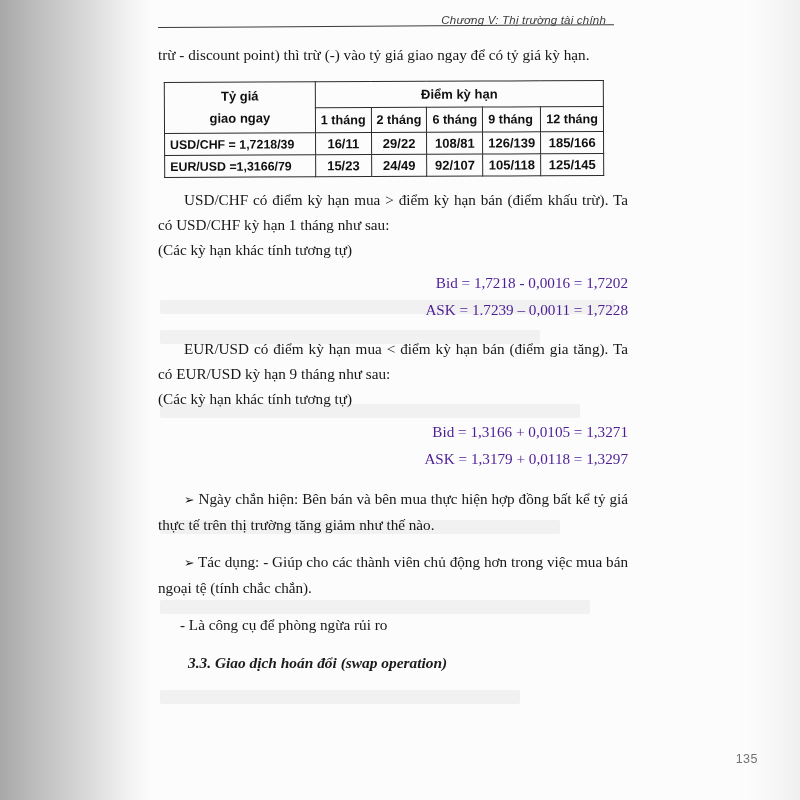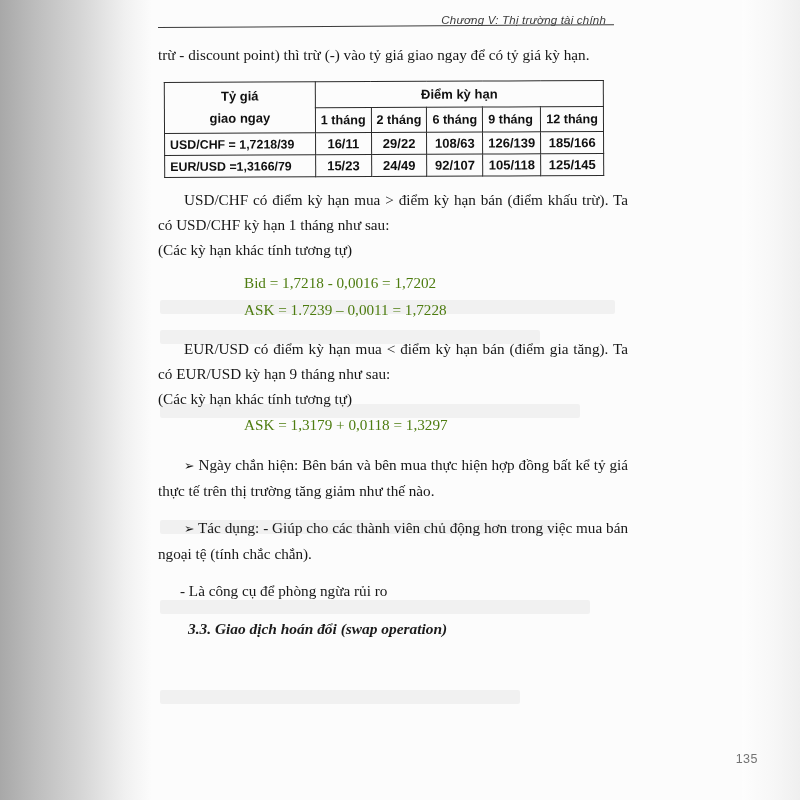--- a/index.html
+++ b/index.html
@@ -70,22 +70,23 @@
     text-align: justify;
     color: #171717;
   }
   p.ind { text-indent: 26px; }
   .blk { margin-top: 9px; }
   .eq {
     margin: 0;
     padding-left: 86px;
     font-size: 15.2px;
     line-height: 27px;
-    color: #4d7c0f;
+    color: #4c1d95;
     white-space: nowrap;
+    text-align: right;
   }
   .sub-head {
     margin: 16px;
     font-size: 15.4px;
     line-height: 26px;
     font-weight: bold;
     font-style: italic;
     text-indent: 14px;
   }
   .bullet { font-family: "DejaVu Sans", sans-serif; font-size: 12.5px; }
@@ -194,21 +195,21 @@
         <th class="mon">1 tháng</th>
         <th class="mon">2 tháng</th>
         <th class="mon">6 tháng</th>
         <th class="mon">9 tháng</th>
         <th class="mon">12 tháng</th>
       </tr>
       <tr>
         <td class="pair">USD/CHF = 1,7218/39</td>
         <td class="num">16/11</td>
         <td class="num">29/22</td>
-        <td class="num">108/63</td>
+        <td class="num">108/81</td>
         <td class="num">126/139</td>
         <td class="num">185/166</td>
       </tr>
       <tr>
         <td class="pair">EUR/USD =1,3166/79</td>
         <td class="num">15/23</td>
         <td class="num">24/49</td>
         <td class="num">92/107</td>
         <td class="num">105/118</td>
         <td class="num">125/145</td>
@@ -216,20 +217,21 @@
     </tbody>
       </table>
 
     <p class="body ind">USD/CHF có điểm kỳ hạn mua &gt; điểm kỳ hạn bán (điểm khấu trừ). Ta có USD/CHF kỳ hạn 1 tháng như sau:</p>
     <p class="body">(Các kỳ hạn khác tính tương tự)</p>
     <p class="eq" style="margin-top:7px;">Bid = 1,7218 - 0,0016 = 1,7202</p>
     <p class="eq">ASK = 1.7239 – 0,0011 = 1,7228</p>
 
     <p class="body ind blk" style="margin-top:13px;">EUR/USD có điểm kỳ hạn mua &lt; điểm kỳ hạn bán (điểm gia tăng). Ta có EUR/USD kỳ hạn 9 tháng như sau:</p>
     <p class="body">(Các kỳ hạn khác tính tương tự)</p>
+    <p class="eq" style="margin-top:7px;">Bid  = 1,3166 + 0,0105  = 1,3271</p>
     <p class="eq">ASK  = 1,3179 + 0,0118  = 1,3297</p>
 
     <p class="body ind" style="margin-top:14px;">
       <span class="bullet">➢</span>
       <span>Ngày chắn hiện:</span><span> Bên bán và bên mua thực hiện hợp đồng bất kể tỷ giá thực tế trên thị trường tăng giảm như thế nào.</span>
     </p>
 
     <p class="body ind" style="margin-top:12px;">
       <span class="bullet">➢</span>
       <span>Tác dụng:</span><span> - Giúp cho các thành viên chủ động hơn trong việc mua bán ngoại tệ (tính chắc chắn).</span>

